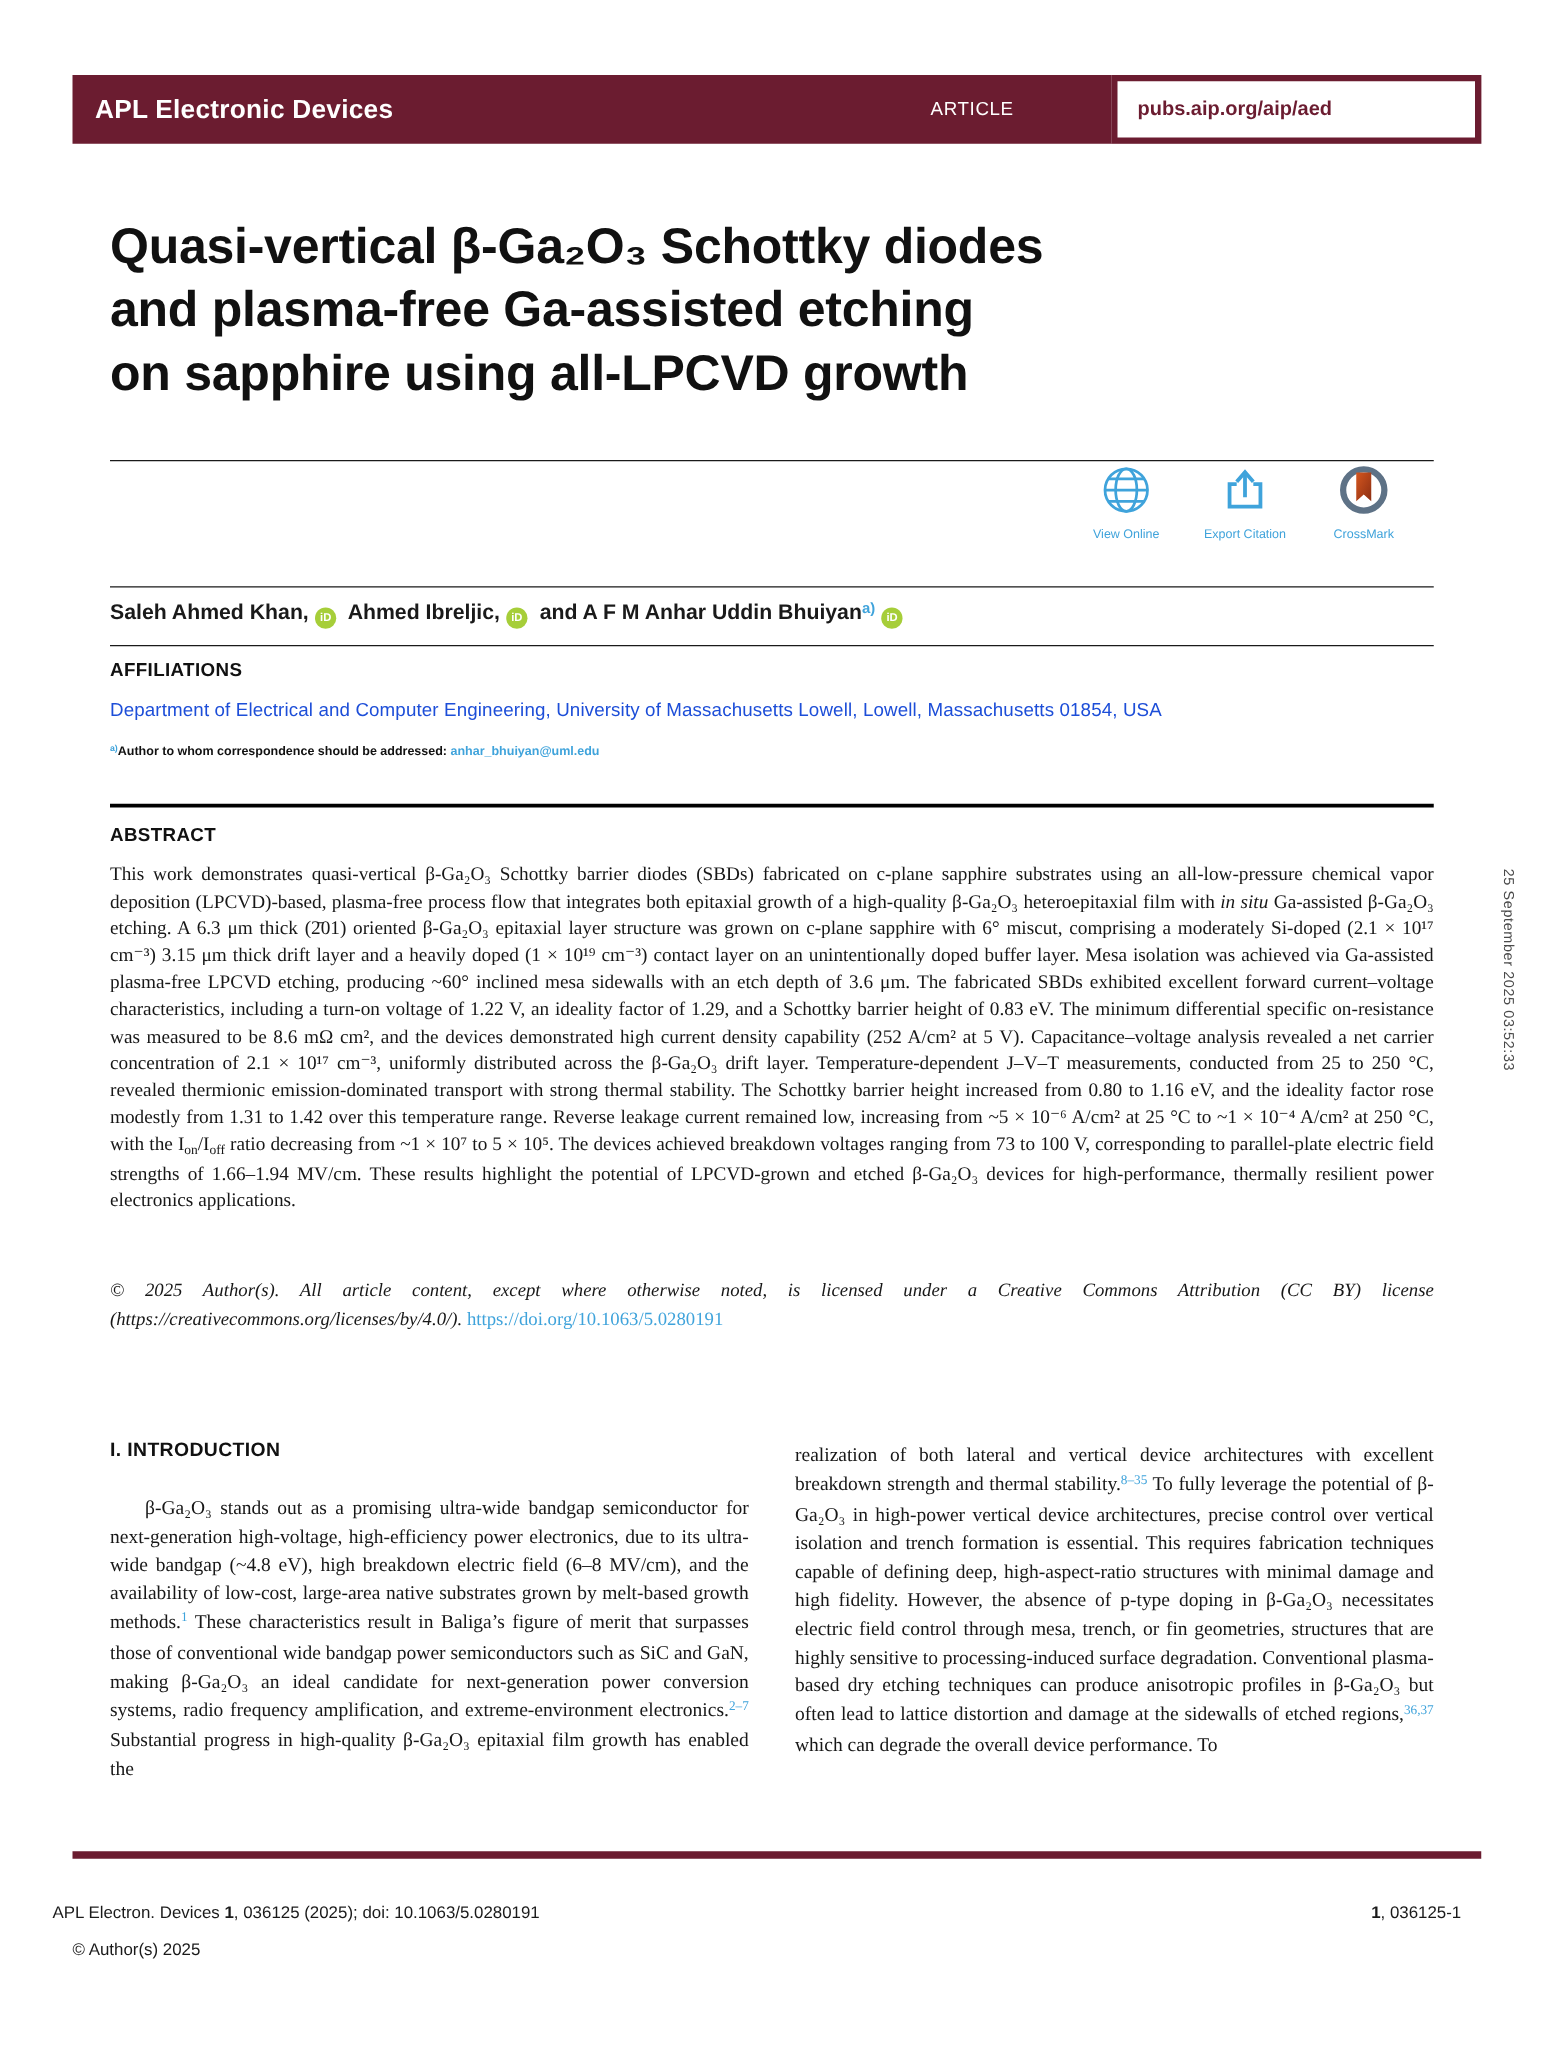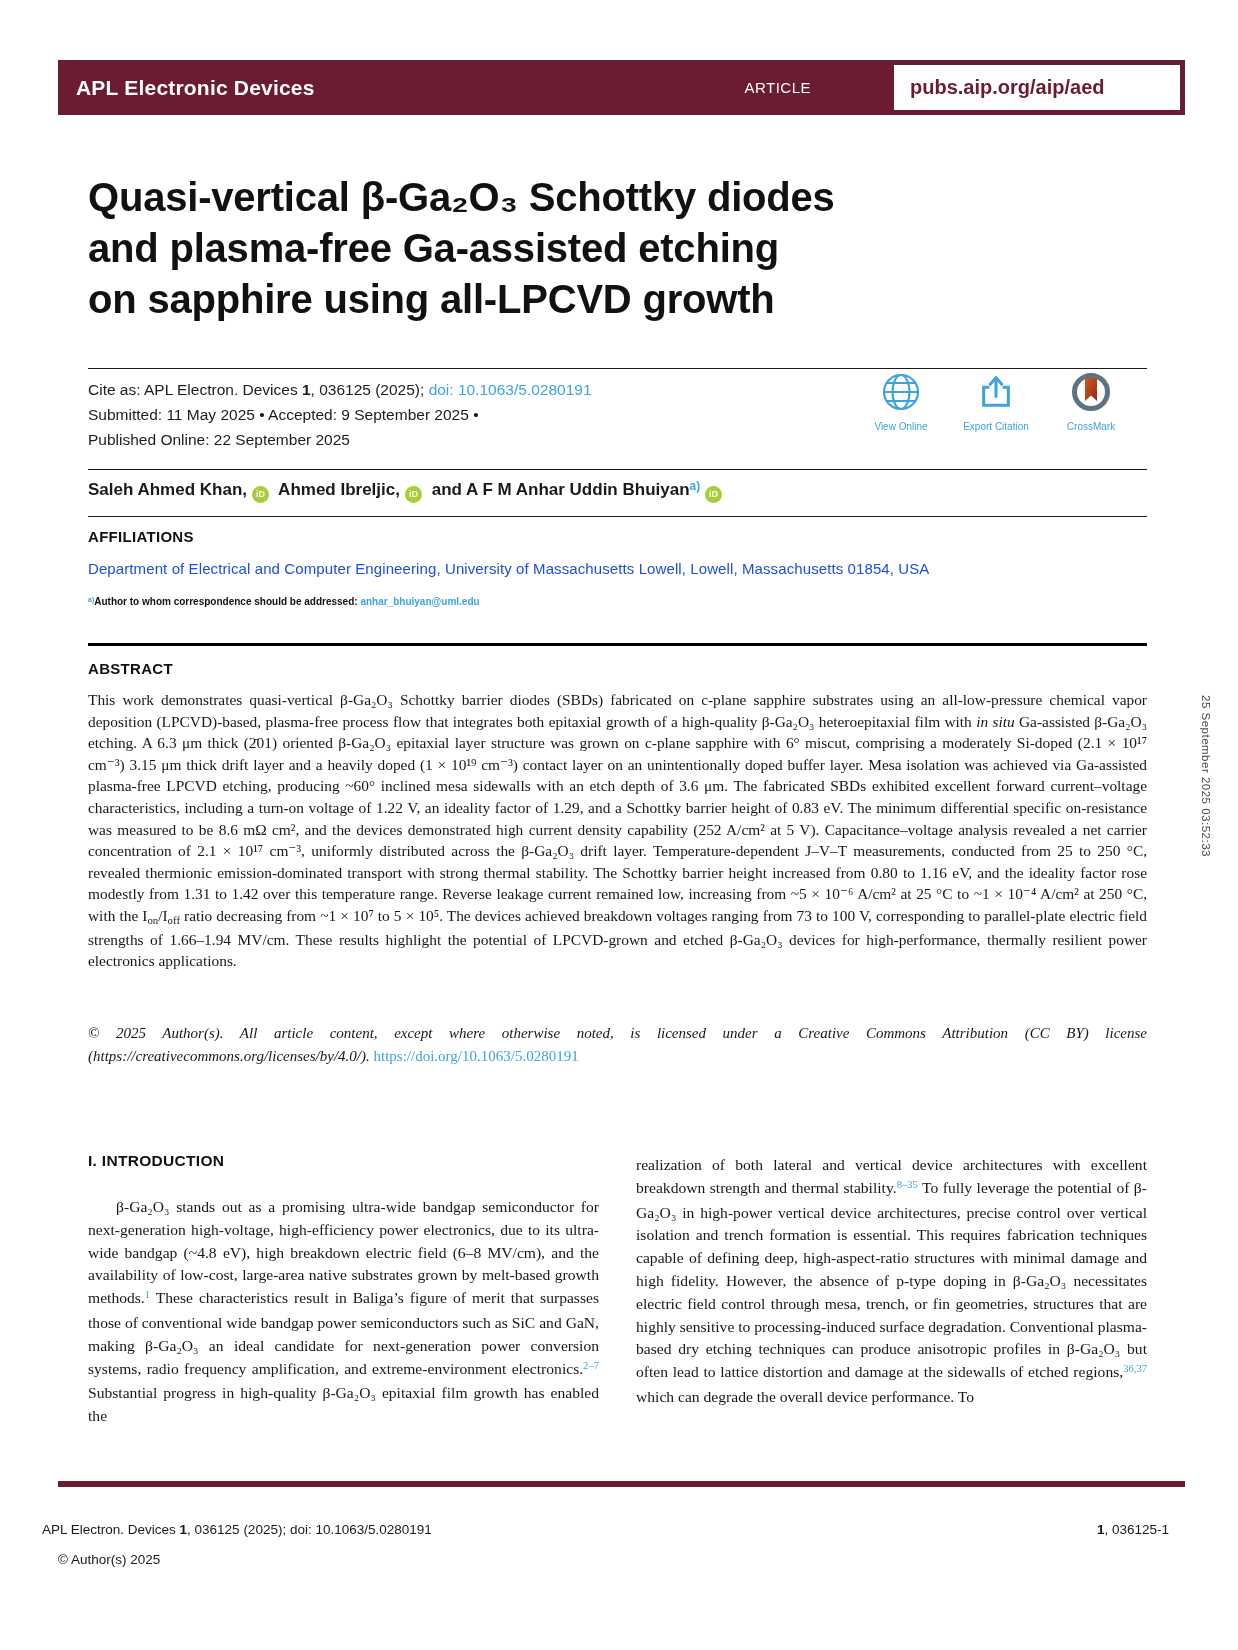--- a/index.html
+++ b/index.html
@@ -7,21 +7,21 @@
         font-family:"Liberation Sans","DejaVu Sans",sans-serif;color:#1c1c1c;}
 
   
   .banner{position:absolute;left:58px;top:60px;width:1127px;height:55px;background:#6B1C30;
           display:flex;align-items:center;box-sizing:border-box;}
   .banner .journal{color:#fff;font-size:21px;font-weight:700;padding-left:18px;letter-spacing:.2px;}
   .banner .spacer{flex:1;}
   .banner .article{color:#fff;font-size:15px;font-weight:400;letter-spacing:.5px;margin-right:78px;}
   .urlbox{height:100%;width:296px;background:#fff;border:5px solid #6B1C30;box-sizing:border-box;
           display:flex;align-items:center;padding-left:16px;}
-  .urlbox span{color:#6B1C30;font-size:20px;font-weight:600;}
+  .urlbox span{color:#6B1C30;font-size:16px;font-weight:600;}
 
   
   .title{position:absolute;left:88px;top:172px;font-size:40px;line-height:51px;font-weight:700;
          color:#111;letter-spacing:-0.2px;}
 
   .rule{position:absolute;left:88px;width:1059px;height:1px;background:#1a1a1a;}
   .rule.thick{height:3px;background:#000;}
 
   
   .cite{position:absolute;left:88px;top:377px;font-size:15.5px;line-height:25px;color:#1c1c1c;}
@@ -85,25 +85,20 @@
   </div>
 
   <div class="title">
     <div>Quasi-vertical β-Ga₂O₃ Schottky diodes</div>
     <div>and plasma-free Ga-assisted etching</div>
     <div>on sapphire using all-LPCVD growth</div>
   </div>
 
   <div class="rule" style="top:368px"></div>
 
-  <div class="cite">
-    <div><span>Cite as: APL Electron. Devices </span><span class="sg-b">1</span><span>, 036125 (2025); </span><span class="sg-link">doi: 10.1063/5.0280191</span></div>
-    <div>Submitted: 11 May 2025 • Accepted: 9 September 2025 •</div>
-    <div>Published Online: 22 September 2025</div>
-  </div>
 
   <div class="actions">
     <div class="action">
       <span>
         <svg viewBox="0 0 40 40" width="40" height="40">
             <g fill="none" stroke="#3FA3DB" stroke-width="2.2">
               <circle cx="20" cy="20" r="17"></circle>
               <ellipse cx="20" cy="20" rx="8.5" ry="17"></ellipse>
               <path d="M3 20h34M5.5 11h29M5.5 29h29"></path>
             </g>

